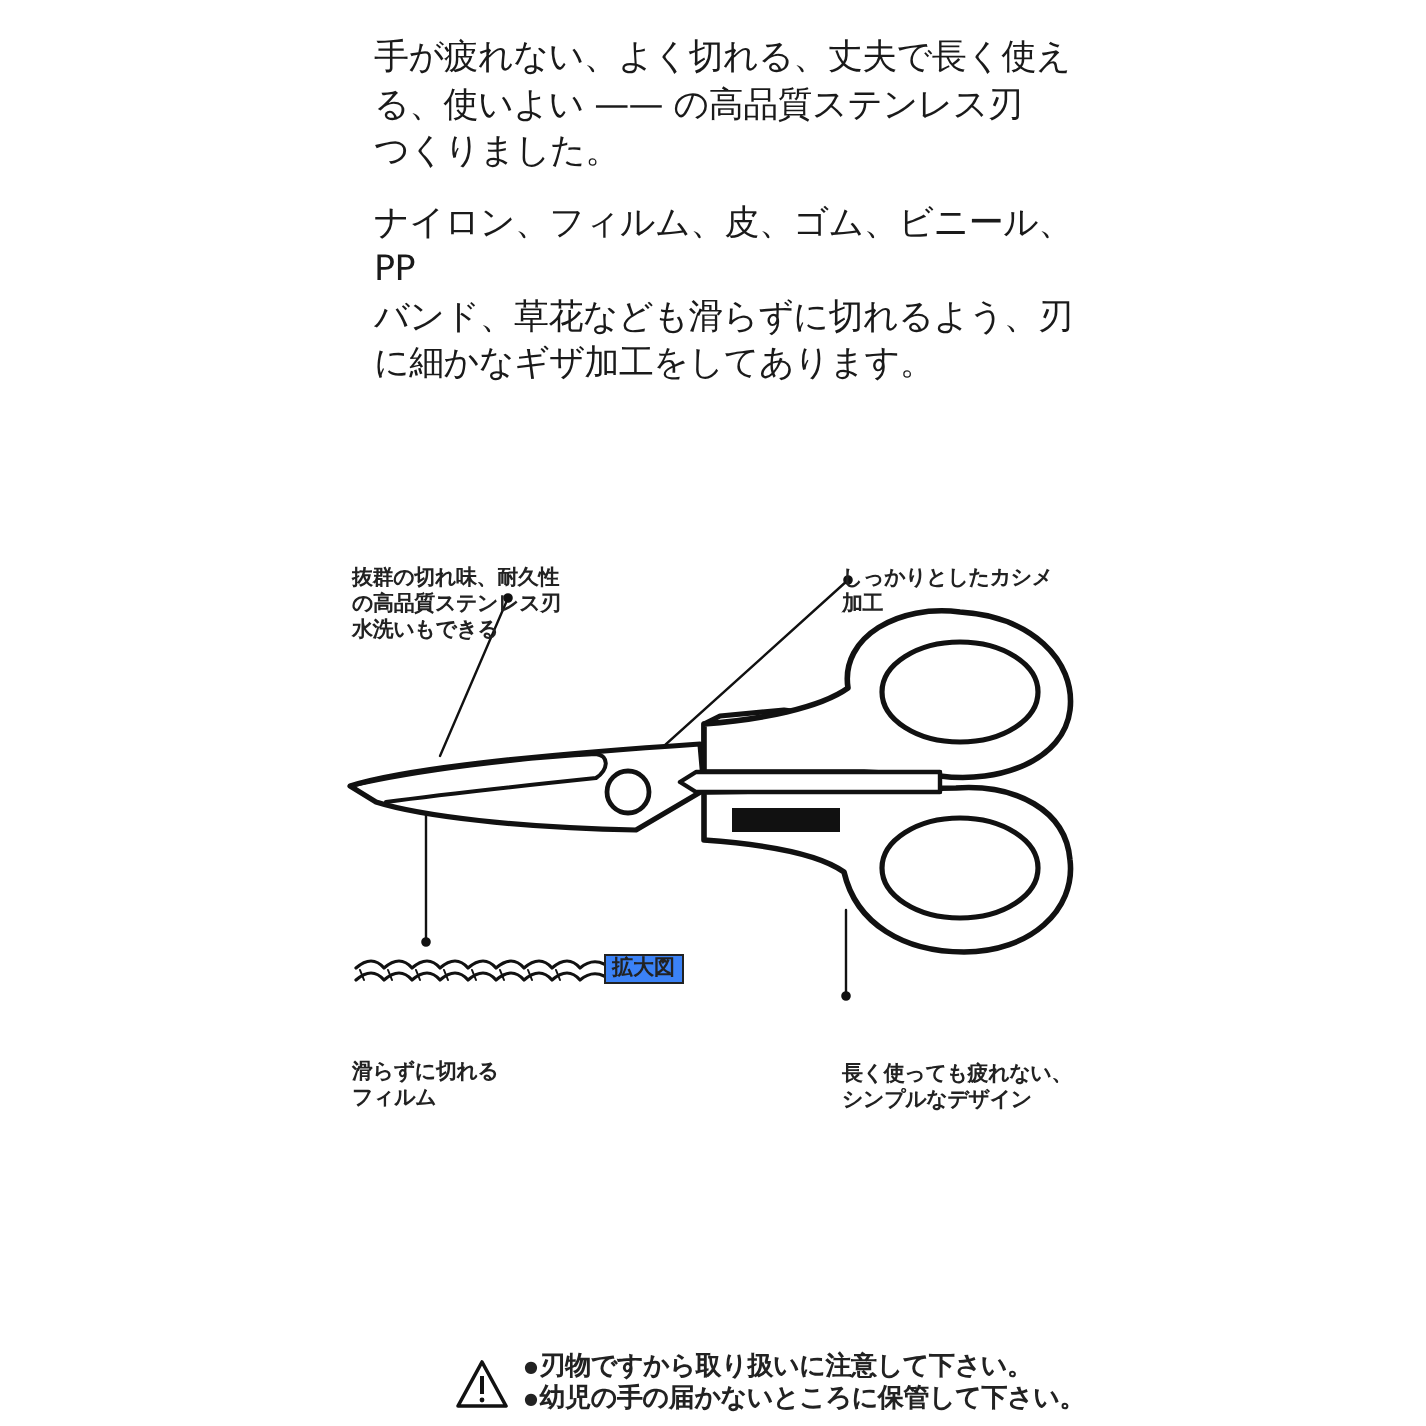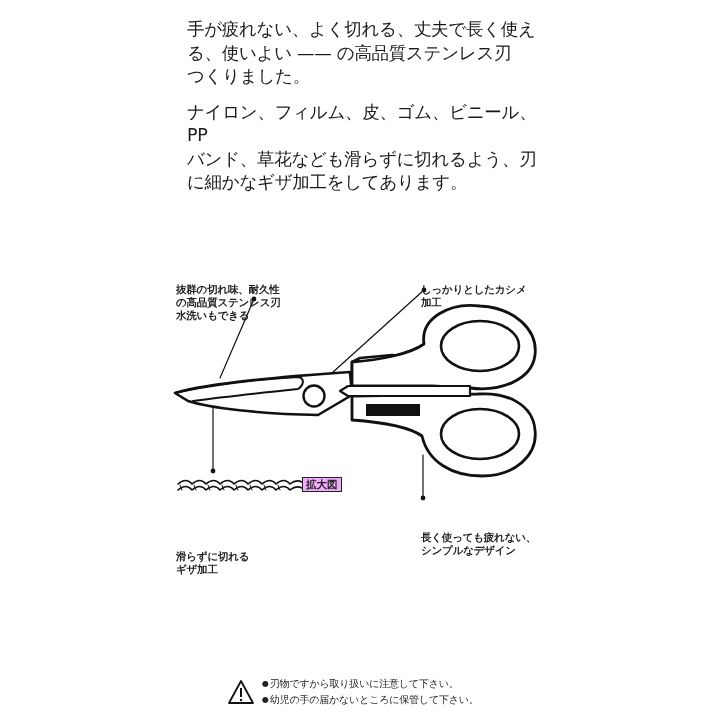--- a/index.html
+++ b/index.html
@@ -33,55 +33,55 @@
       font-size: 10.5px;
       line-height: 13px;
       font-weight: bold;
       color: #222;
       letter-spacing: -0.2px;
       margin-top: 28px;
     }
     .callout span { display: block; white-space: nowrap; }
     #callout-blade { left: 176px; top: 255px; }
     #callout-rivet { left: 421px; top: 255px; }
-    #callout-serration { left: 176px; top: 522px; }
+    #callout-serration { left: 176px; top: 502px; }
     #callout-design { left: 421px; top: 503px; }
     .zoom-tag {
       position: absolute;
       left: 302px;
       top: 477px;
       border: 1.5px solid #222;
       padding: 0 3px;
       font-size: 10.5px;
       line-height: 13px;
       font-weight: bold;
       color: #222;
-      background: #f0abfc;
+      background: #3b82f6;
     }
     svg.illustration {
       position: absolute;
       left: 0;
       top: 0;
     }
     .caution {
       position: absolute;
       left: 228px;
       top: 676px;
       display: flex;
       align-items: center;
     }
     .caution-icon {
       width: 26px;
       height: 26px;
       margin-right: 8px;
     }
     .caution-lines {
-      font-size: 10px;
+      font-size: 13px;
       line-height: 15.5px;
-      font-weight: normal;
+      font-weight: bold;
       color: #222;
       letter-spacing: -0.2px;
     }
     .caution-lines div { white-space: nowrap; }
     .caution-lines div::before {
       content: "●";
       font-size: 8px;
       margin-right: 1px;
       vertical-align: 1px;
     }
@@ -153,21 +153,21 @@
 
 <div class="callout" id="callout-rivet">
   <span>しっかりとしたカシメ</span>
   <span>加工</span>
 </div>
 
 <div class="zoom-tag">拡大図</div>
 
 <div class="callout" id="callout-serration">
   <span>滑らずに切れる</span>
-  <span>ギザ加工</span>
+  <span>フィルム</span>
 </div>
 
 <div class="callout" id="callout-design">
   <span>長く使っても疲れない、</span>
   <span>シンプルなデザイン</span>
 </div>
 
 <div class="caution">
   <svg class="caution-icon" viewBox="0 0 26 26" xmlns="http://www.w3.org/2000/svg">
     <path d="M13 2 L 25 24 L 1 24 Z" fill="none" stroke="#111" stroke-width="1.8" stroke-linejoin="round"></path>

